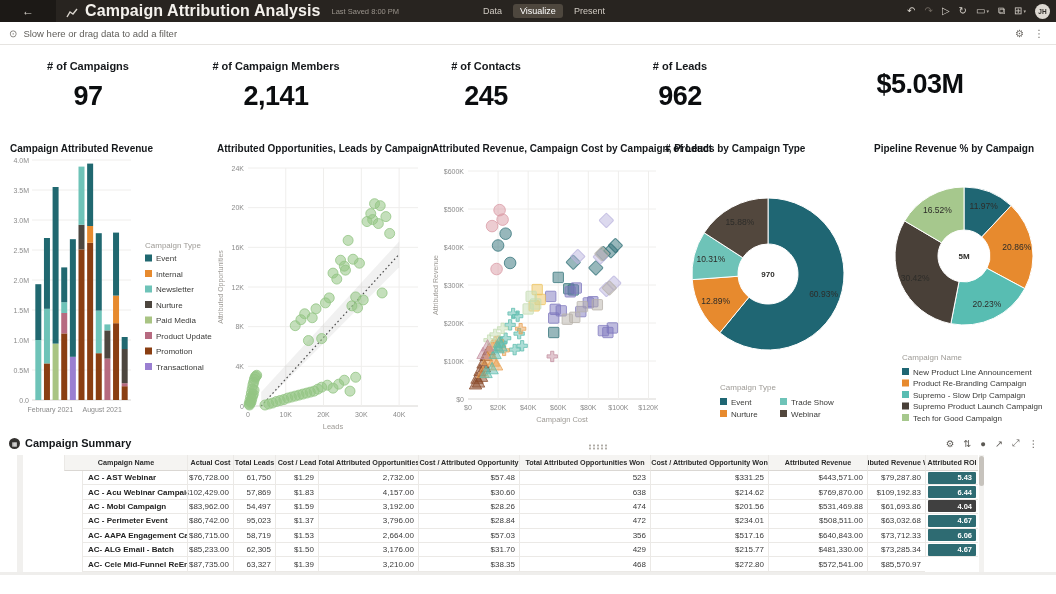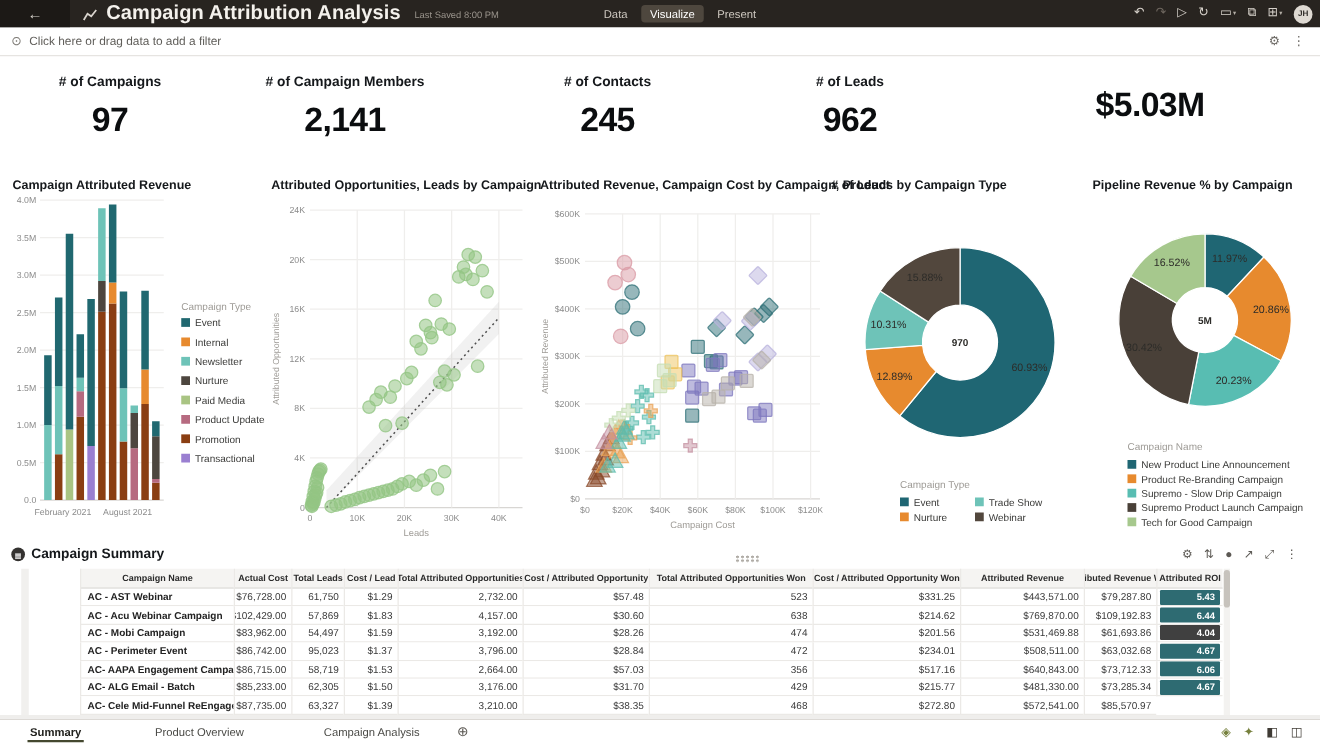--- a/index.html
+++ b/index.html
@@ -44,21 +44,21 @@
   .table-title{position:absolute;left:25px;top:0;font-size:11px;font-weight:700;color:#15181b;}
   .table-toolbar{position:absolute;right:18px;top:0;display:flex;gap:9px;align-items:center;}
   .tt-ic{font-size:9.5px;color:#5c5954;cursor:pointer;}
   .drag-handle{position:absolute;left:588px;top:7px;width:19px;height:6px;cursor:grab;
        background:radial-gradient(circle,#b0aca6 1px,transparent 1.2px);background-size:4px 3px;}
   .tbl{position:absolute;left:0;top:455px;width:1056px;height:117px;font-size:8px;color:#3a3a3a;}
   .tbl .cell{position:absolute;box-sizing:border-box;border-left:1px solid #ebe9e6;border-bottom:1px solid #ebe9e6;
        display:flex;align-items:center;overflow:hidden;white-space:nowrap;background:#fff;}
   .tbl .hcell{background:#f5f4f2;font-weight:700;font-size:7.2px;color:#2b2b2b;justify-content:center;border-bottom:1px solid #dad7d3;}
   .tbl .num{justify-content:flex-end;padding-right:4px;}
-  .tbl .name{justify-content:flex-start;padding-left:5px;font-weight:700;color:#222;}
+  .tbl .name{justify-content:flex-start;padding-left:5px;font-weight:700;color:#222;margin-left:18px;}
   .roi-box{background:#2e6b72;color:#fff;font-weight:700;font-size:7.5px;width:100%;height:12px;
        display:flex;align-items:center;justify-content:flex-end;padding-right:4px;box-sizing:border-box;border-radius:1px;}
   .tbl-scroll{position:absolute;left:979px;top:455px;width:5px;height:117px;background:#f3f2f0;}
   .tbl-thumb{position:absolute;left:0;top:1px;width:5px;height:30px;background:#c7c3bd;border-radius:3px;}
   .tbl-gutter{position:absolute;left:17px;top:455px;width:6px;height:117px;background:#f1f0ee;}
   .divider-strip{position:absolute;left:0;top:572px;width:1056px;height:3px;background:#efeeec;}
   
   .bottombar{position:absolute;left:0;top:575px;width:1056px;height:19px;background:#fff;border-top:1px solid #dcd9d5;
        display:flex;align-items:center;}
   .page-tab{font-size:9px;color:#4a4a46;padding:3px 2px 2px;cursor:pointer;position:relative;}
@@ -100,21 +100,21 @@
         <span class="tb-ic">↻</span>
         <span class="tb-ic">▭<span class="tb-caret">▾</span></span>
         <span class="tb-ic">⧉</span>
         <span class="tb-ic">⊞<span class="tb-caret">▾</span></span>
         <div class="avatar">JH</div>
       </div>
   </header>
 
   <div class="filterbar">
     <span class="fb-target">⊙</span>
-    <span class="fb-prompt">Click here or drag data to add a filter</span>
+    <span class="fb-prompt">Slow here or drag data to add a filter</span>
     <span class="fb-icons">
       <span class="fb-ic">⚙</span>
       <span class="fb-ic">⋮</span>
     </span>
   </div>
 
   <div id="kpis">
       <div class="kpi" style="left: 8px; width: 160px;">
         <div class="kpi-label"># of Campaigns</div>
         <div class="kpi-value">97</div>
@@ -599,26 +599,14 @@
       </div>
       <div class="cell num" style="left: 925px; width: 53px; top: 102.4px; height: 14.4px; padding: 0px 2px; margin-top: 44px;">
         <div class="roi-box" style="background: rgb(46, 107, 114);">5.81</div>
       </div>
     </div>
   <div class="tbl-scroll">
       <div class="tbl-thumb"></div>
     </div>
   <div class="divider-strip"></div>
 
-  <footer class="bottombar" id="bottombar">
-      <span class="page-tab active" style="margin-left: 22px;">Summary</span>
-      <span class="page-tab" style="margin-left: 55px;">Product Overview</span>
-      <span class="page-tab" style="margin-left: 60px;">Campaign Analysis</span>
-      <span class="add-page">⊕</span>
-      <span class="bb-icons">
-        <span class="bb-ic olive">◈</span>
-        <span class="bb-ic olive">✦</span>
-        <span class="bb-ic dark">◧</span>
-        <span class="bb-ic dark">◫</span>
-      </span>
-    </footer>
 
 </div>
 
 </body></html>

